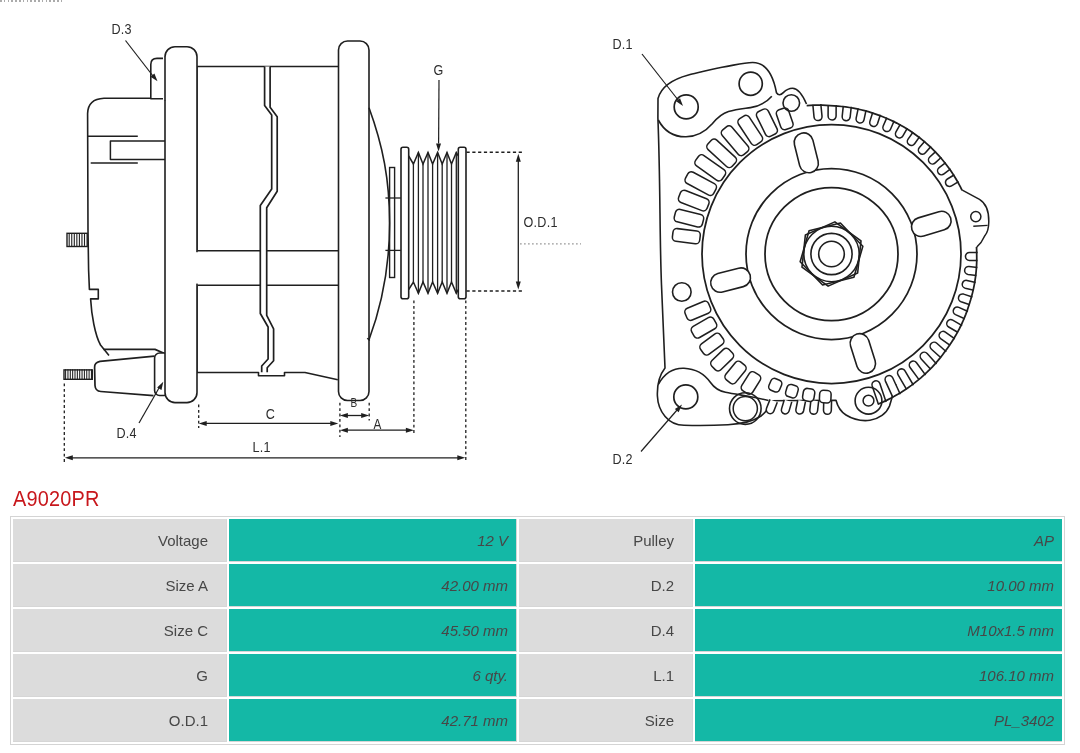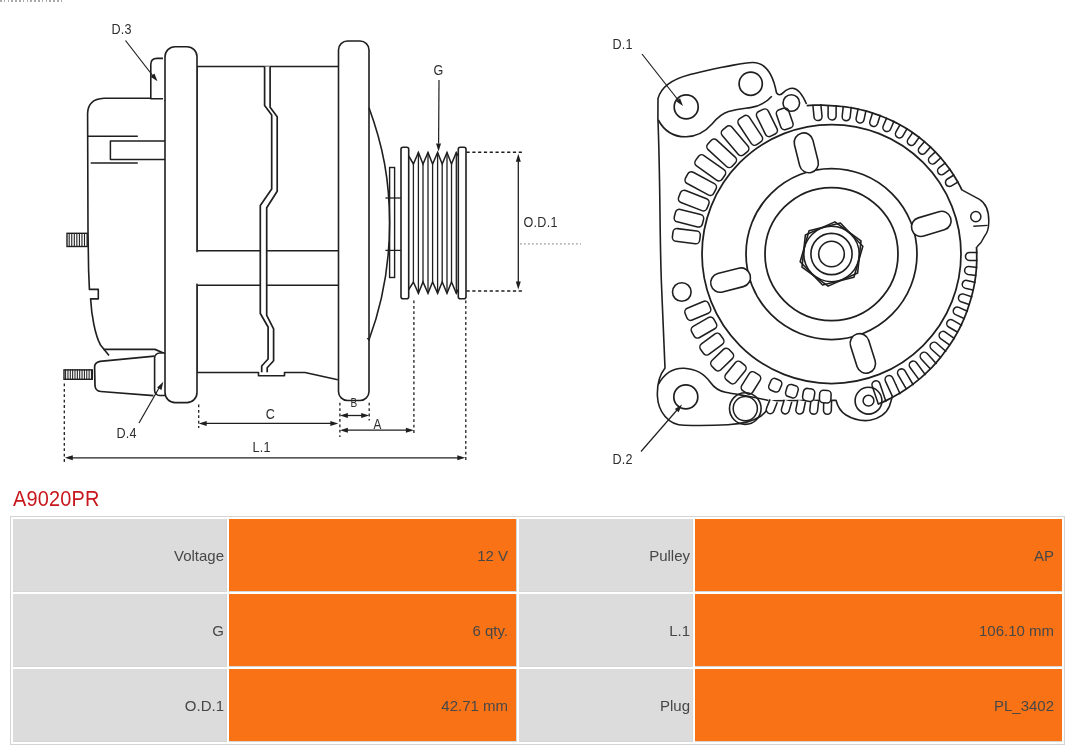--- a/index.html
+++ b/index.html
@@ -5,22 +5,22 @@
 body { width:1080px; height:753px; position:relative; overflow:hidden;
        font-family:"Liberation Sans", sans-serif; }
 #code { position:absolute; left:13px; top:486px; color:#c8171c; font-size:22px;
         transform:scaleX(0.905); transform-origin:0 50%; letter-spacing:0.2px; }
 #spec { position:absolute; left:10px; top:516px; width:1055px; height:229px;
         border-collapse:separate; border-spacing:2px; border:1px solid #d4d4d4;
         table-layout:fixed; }
 #spec td { height:29.2px; font-size:15px; color:#474747; text-align:right;
            padding:0 8px 0 0; overflow:hidden; white-space:nowrap;
            border:0; border-right:1px solid #d6d6d6; border-bottom:1px solid #d6d6d6; }
-#spec td.l { background:#dcdcdc; padding-right:2px; }
-#spec td.v { background:#f97316; }
+#spec td.l { background:#dcdcdc; padding-right:18px; }
+#spec td.v { background:#14b8a6;font-style:italic; }
 #spec td:last-child { border-right:none; }
 #topline { position:absolute; left:0; top:0; width:63px; height:1.6px;
   background:repeating-linear-gradient(90deg,#ababab 0 1.6px,#fff 1.6px 3.8px); }
 </style></head>
 <body>
 <div id="topline"></div>
 <svg width="1080" height="485" viewBox="0 0 1080 485" style="position:absolute;left:0;top:0" font-family="'Liberation Sans',sans-serif">
     <path d="M 165 98.2 L 104 98.2 C 93 98.7 87.8 104 87.6 113.5 L 88 230 L 88.6 270 L 89.4 289.4 L 98.3 289.4 L 98.3 298.9 L 90.6 298.9 C 91.5 315 95 335 100.5 345 L 109 355.5" fill="none" stroke="#1f1f1f" stroke-width="1.6" stroke-linejoin="round"></path>
 <line x1="88" y1="136.2" x2="137.8" y2="136.2" stroke="#1f1f1f" stroke-width="1.5" stroke-linecap="butt"></line>
 <line x1="90.7" y1="163" x2="137.8" y2="163" stroke="#1f1f1f" stroke-width="1.5" stroke-linecap="butt"></line>
@@ -247,24 +247,36 @@
       <col>
 </colgroup>
 <tbody>
       <tr>
         <td class="l">Voltage</td>
         <td class="v">12 V</td>
         <td class="l">Pulley</td>
         <td class="v">AP</td>
       </tr>
 <tr>
+        <td class="l">Size A</td>
+        <td class="v">42.00 mm</td>
+        <td class="l">D.2</td>
+        <td class="v">10.00 mm</td>
+      </tr>
+<tr>
+        <td class="l">Size C</td>
+        <td class="v">45.50 mm</td>
+        <td class="l">D.4</td>
+        <td class="v">M10x1.5 mm</td>
+      </tr>
+<tr>
         <td class="l">G</td>
         <td class="v">6 qty.</td>
         <td class="l">L.1</td>
         <td class="v">106.10 mm</td>
       </tr>
 <tr>
         <td class="l">O.D.1</td>
         <td class="v">42.71 mm</td>
-        <td class="l">Plug</td>
+        <td class="l">Size</td>
         <td class="v">PL_3402</td>
       </tr>
 </tbody>
   </table>
 </body></html>

